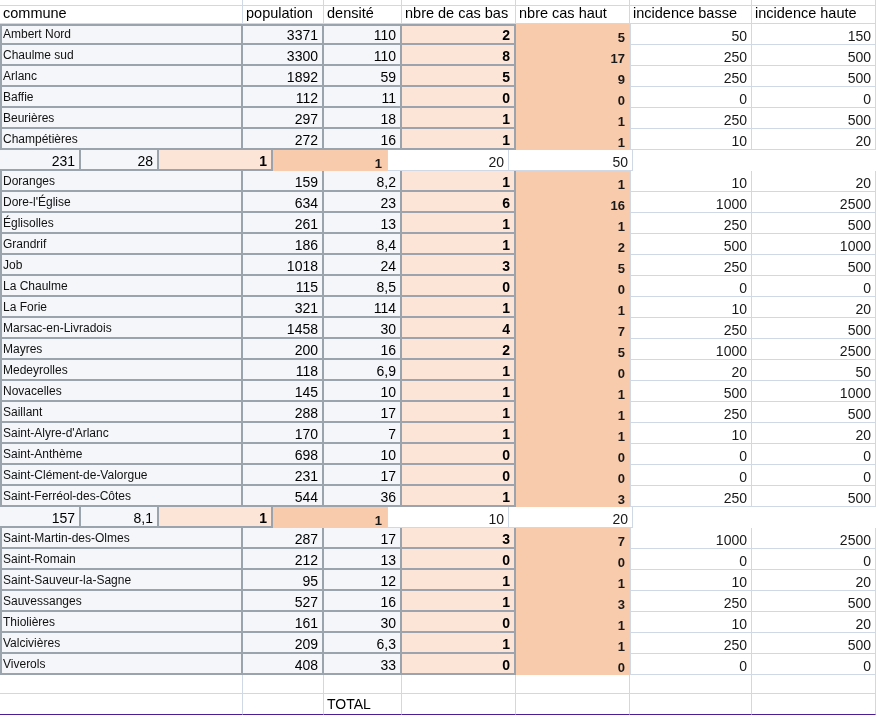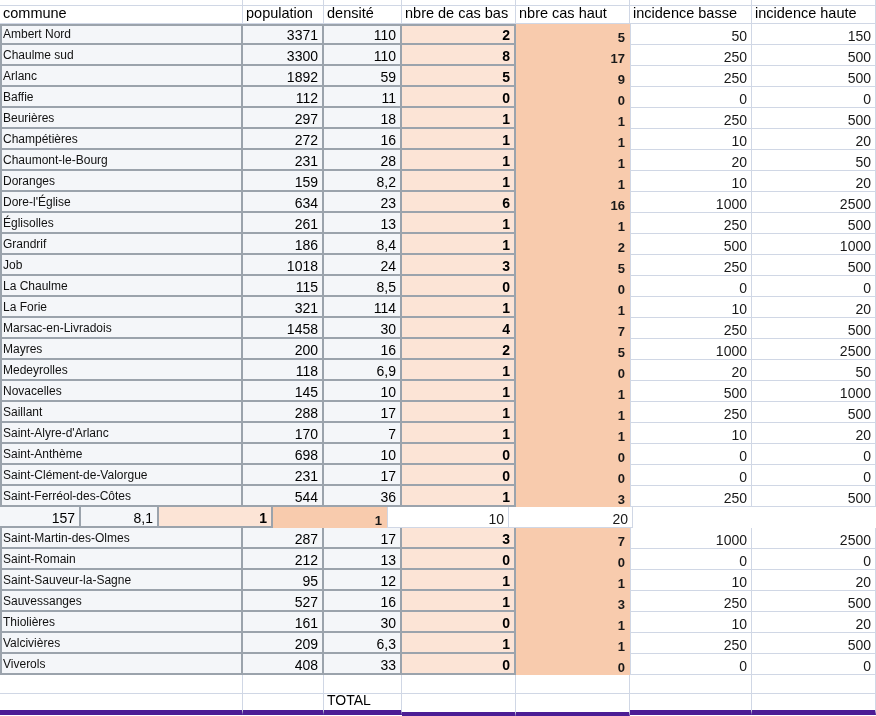--- a/index.html
+++ b/index.html
@@ -44,21 +44,21 @@
     border-right:1px solid #d0d7e5;border-bottom:1px solid #d0d7e5;color:#191919;
   }
   .dr .c5{border-left:1px solid #d0d7e5;}
 
   
   .er{height:19px}
   .er .cell{border-right:1px solid #d0d7e5;border-bottom:1px solid #d0d7e5;}
 
   
   .tr2{height:21px}
-  .tr2 .cell{border-right:1px solid #d0d7e5;border-bottom:5px solid #4c1d95;}
+  .tr2 .cell{border-right:1px solid #d0d7e5;border-bottom:1px solid #4c1d95;}
   .tr2 .c2{font-size:14px;padding:0 0 2px 3px;color:#000;}
   .tr2 .num{color:#191919;padding-bottom:18px;}
 </style>
 </head>
 <body>
 
 <div class="sheet">
 
   <div class="r strip">
     <span class="cell c0"></span>
@@ -129,21 +129,20 @@
       <div class="r dr">
         <span class="cell c0 boxed">Champétières</span>
         <span class="cell c1 boxed num">272</span>
         <span class="cell c2 boxed num">16</span>
         <span class="cell c3 boxed num">1</span>
         <span class="cell c4 num">1</span>
         <span class="cell c5 num">10</span>
         <span class="cell c6 num">20</span>
       </div>
       <div class="r dr">
-        <span class="cell c0 boxed">Chaumont-le-Bourg</span>
         <span class="cell c1 boxed num">231</span>
         <span class="cell c2 boxed num">28</span>
         <span class="cell c3 boxed num">1</span>
         <span class="cell c4 num">1</span>
         <span class="cell c5 num">20</span>
         <span class="cell c6 num">50</span>
       </div>
       <div class="r dr">
         <span class="cell c0 boxed">Doranges</span>
         <span class="cell c1 boxed num">159</span>

